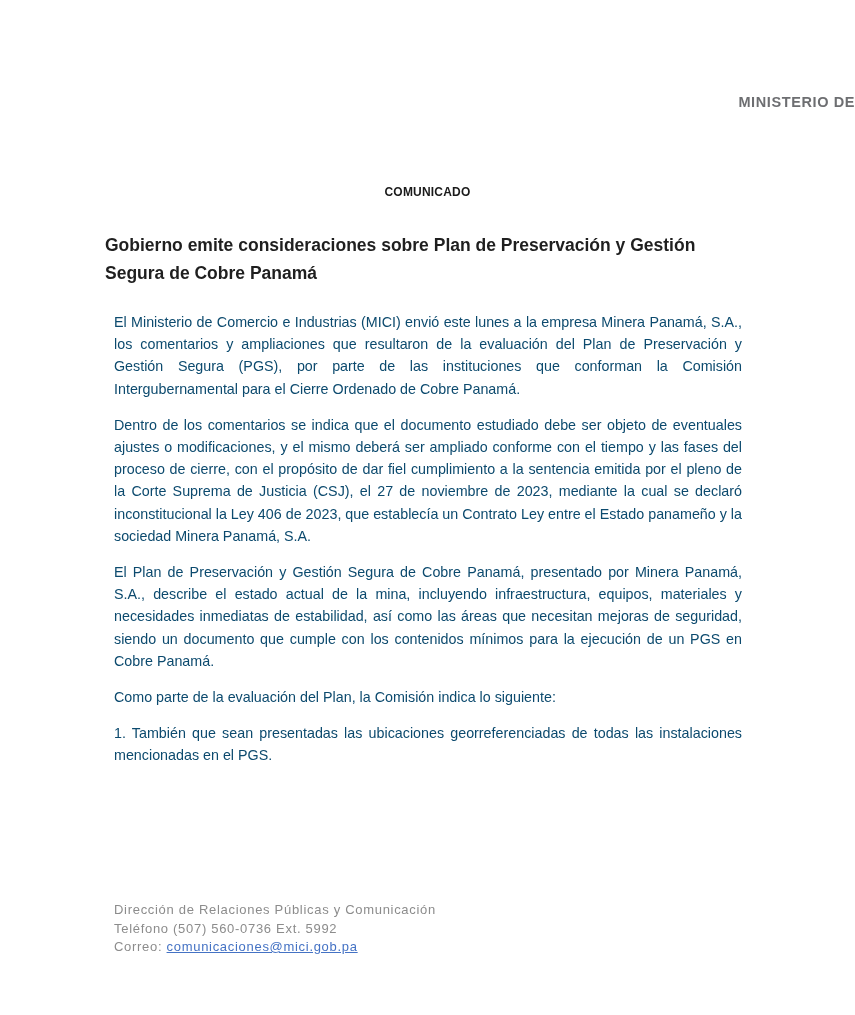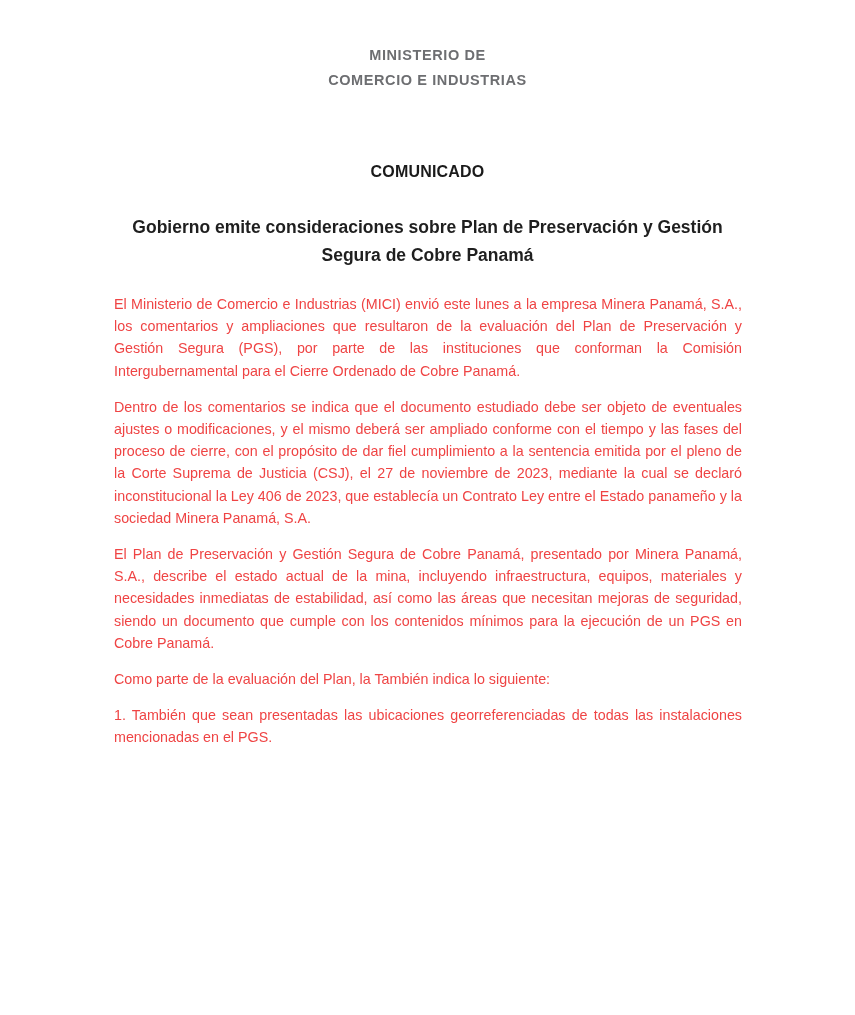--- a/index.html
+++ b/index.html
@@ -6,50 +6,50 @@
   html, body { margin: 0; padding: 0; background: #ffffff; }
   .page {
     position: relative;
     width: 855px;
     height: 1015px;
     background: #ffffff;
     font-family: "Liberation Sans", sans-serif;
     overflow: hidden;
   }
   .letterhead {
-    padding-top: 43px;
-    text-align: center;
+    padding-top: 90px;
+    text-align: right;
     color: #6d6e71;
     font-weight: bold;
     font-size: 14.5px;
     line-height: 25px;
     letter-spacing: 0.6px;
   }
   .kicker {
     margin-top: 70px;
     text-align: center;
     color: #1a1a1a;
     font-weight: bold;
-    font-size: 16px;
+    font-size: 12px;
     letter-spacing: 0.2px;
   }
   .doc-title {
     width: 645px;
     margin: 32px auto 0;
-    text-align: center;
+    text-align: left;
     color: #1f1f1f;
     font-weight: bold;
     font-size: 17.5px;
     line-height: 28px;
   }
   .content {
     width: 628px;
     margin-left: 114px;
     margin-top: 24px;
-    color: #ef4444;
+    color: #0c4a6e;
     font-size: 14.3px;
     line-height: 22.2px;
   }
   .content p {
     margin: 0 0 14px 0;
     text-align: justify;
   }
   .footer {
     position: absolute;
     left: 114px;
@@ -65,29 +65,33 @@
     cursor: pointer;
   }
 </style>
 </head>
 <body>
 
 <div class="page">
 
   <div class="letterhead">
     <div>MINISTERIO DE</div>
-    <div>COMERCIO E INDUSTRIAS</div>
   </div>
 
   <div class="kicker">COMUNICADO</div>
 
   <h1 class="doc-title">Gobierno emite consideraciones sobre Plan de Preservación y Gestión Segura de Cobre Panamá</h1>
 
   <div class="content">
     <p>El Ministerio de Comercio e Industrias (MICI) envió este lunes a la empresa Minera Panamá, S.A., los comentarios y ampliaciones que resultaron de la evaluación del Plan de Preservación y Gestión Segura (PGS), por parte de las instituciones que conforman la Comisión Intergubernamental para el Cierre Ordenado de Cobre Panamá.</p>
     <p>Dentro de los comentarios se indica que el documento estudiado debe ser objeto de eventuales ajustes o modificaciones, y el mismo deberá ser ampliado conforme con el tiempo y las fases del proceso de cierre, con el propósito de dar fiel cumplimiento a la sentencia emitida por el pleno de la Corte Suprema de Justicia (CSJ), el 27 de noviembre de 2023, mediante la cual se declaró inconstitucional la Ley 406 de 2023, que establecía un Contrato Ley entre el Estado panameño y la sociedad Minera Panamá, S.A.</p>
     <p>El Plan de Preservación y Gestión Segura de Cobre Panamá, presentado por Minera Panamá, S.A., describe el estado actual de la mina, incluyendo infraestructura, equipos, materiales y necesidades inmediatas de estabilidad, así como las áreas que necesitan mejoras de seguridad, siendo un documento que cumple con los contenidos mínimos para la ejecución de un PGS en Cobre Panamá.</p>
-    <p>Como parte de la evaluación del Plan, la También indica lo siguiente:</p>
+    <p>Como parte de la evaluación del Plan, la Comisión indica lo siguiente:</p>
     <p>1. También que sean presentadas las ubicaciones georreferenciadas de todas las instalaciones mencionadas en el PGS.</p>
   </div>
 
+  <div class="footer">
+    <div>Dirección de Relaciones Públicas y Comunicación</div>
+    <div>Teléfono (507) 560-0736 Ext. 5992</div>
+    <div><span>Correo: </span><a class="email-link">comunicaciones@mici.gob.pa</a></div>
+  </div>
 
 </div>
 
 </body></html>

